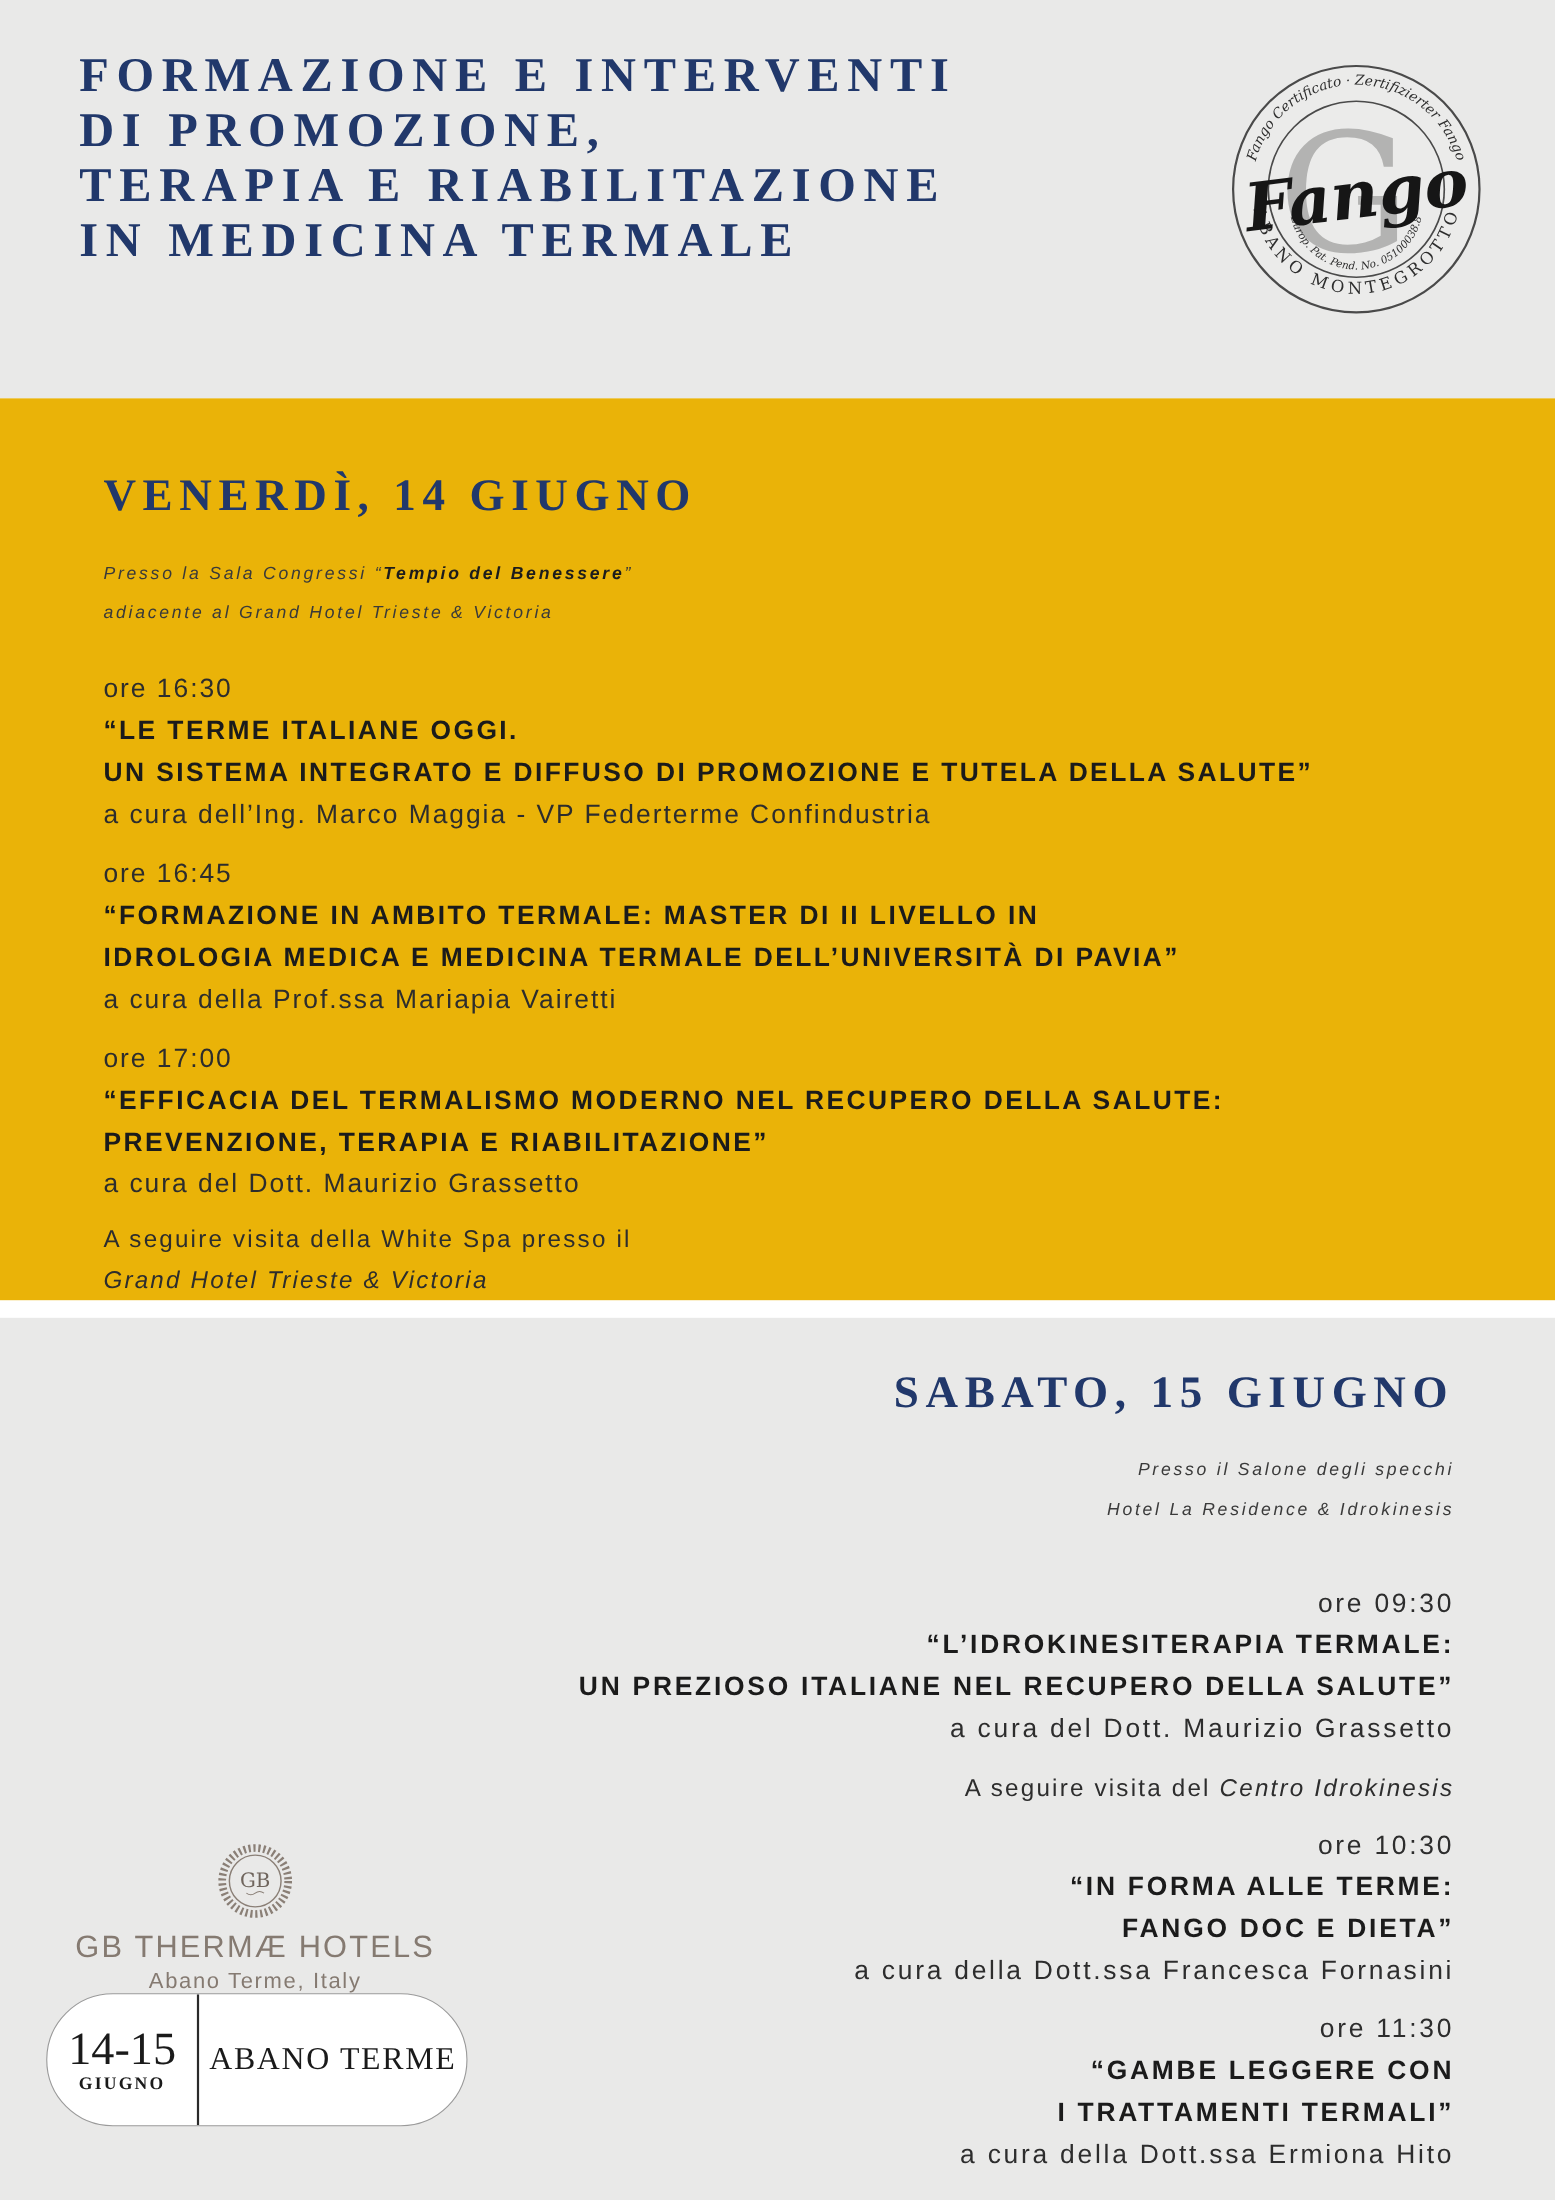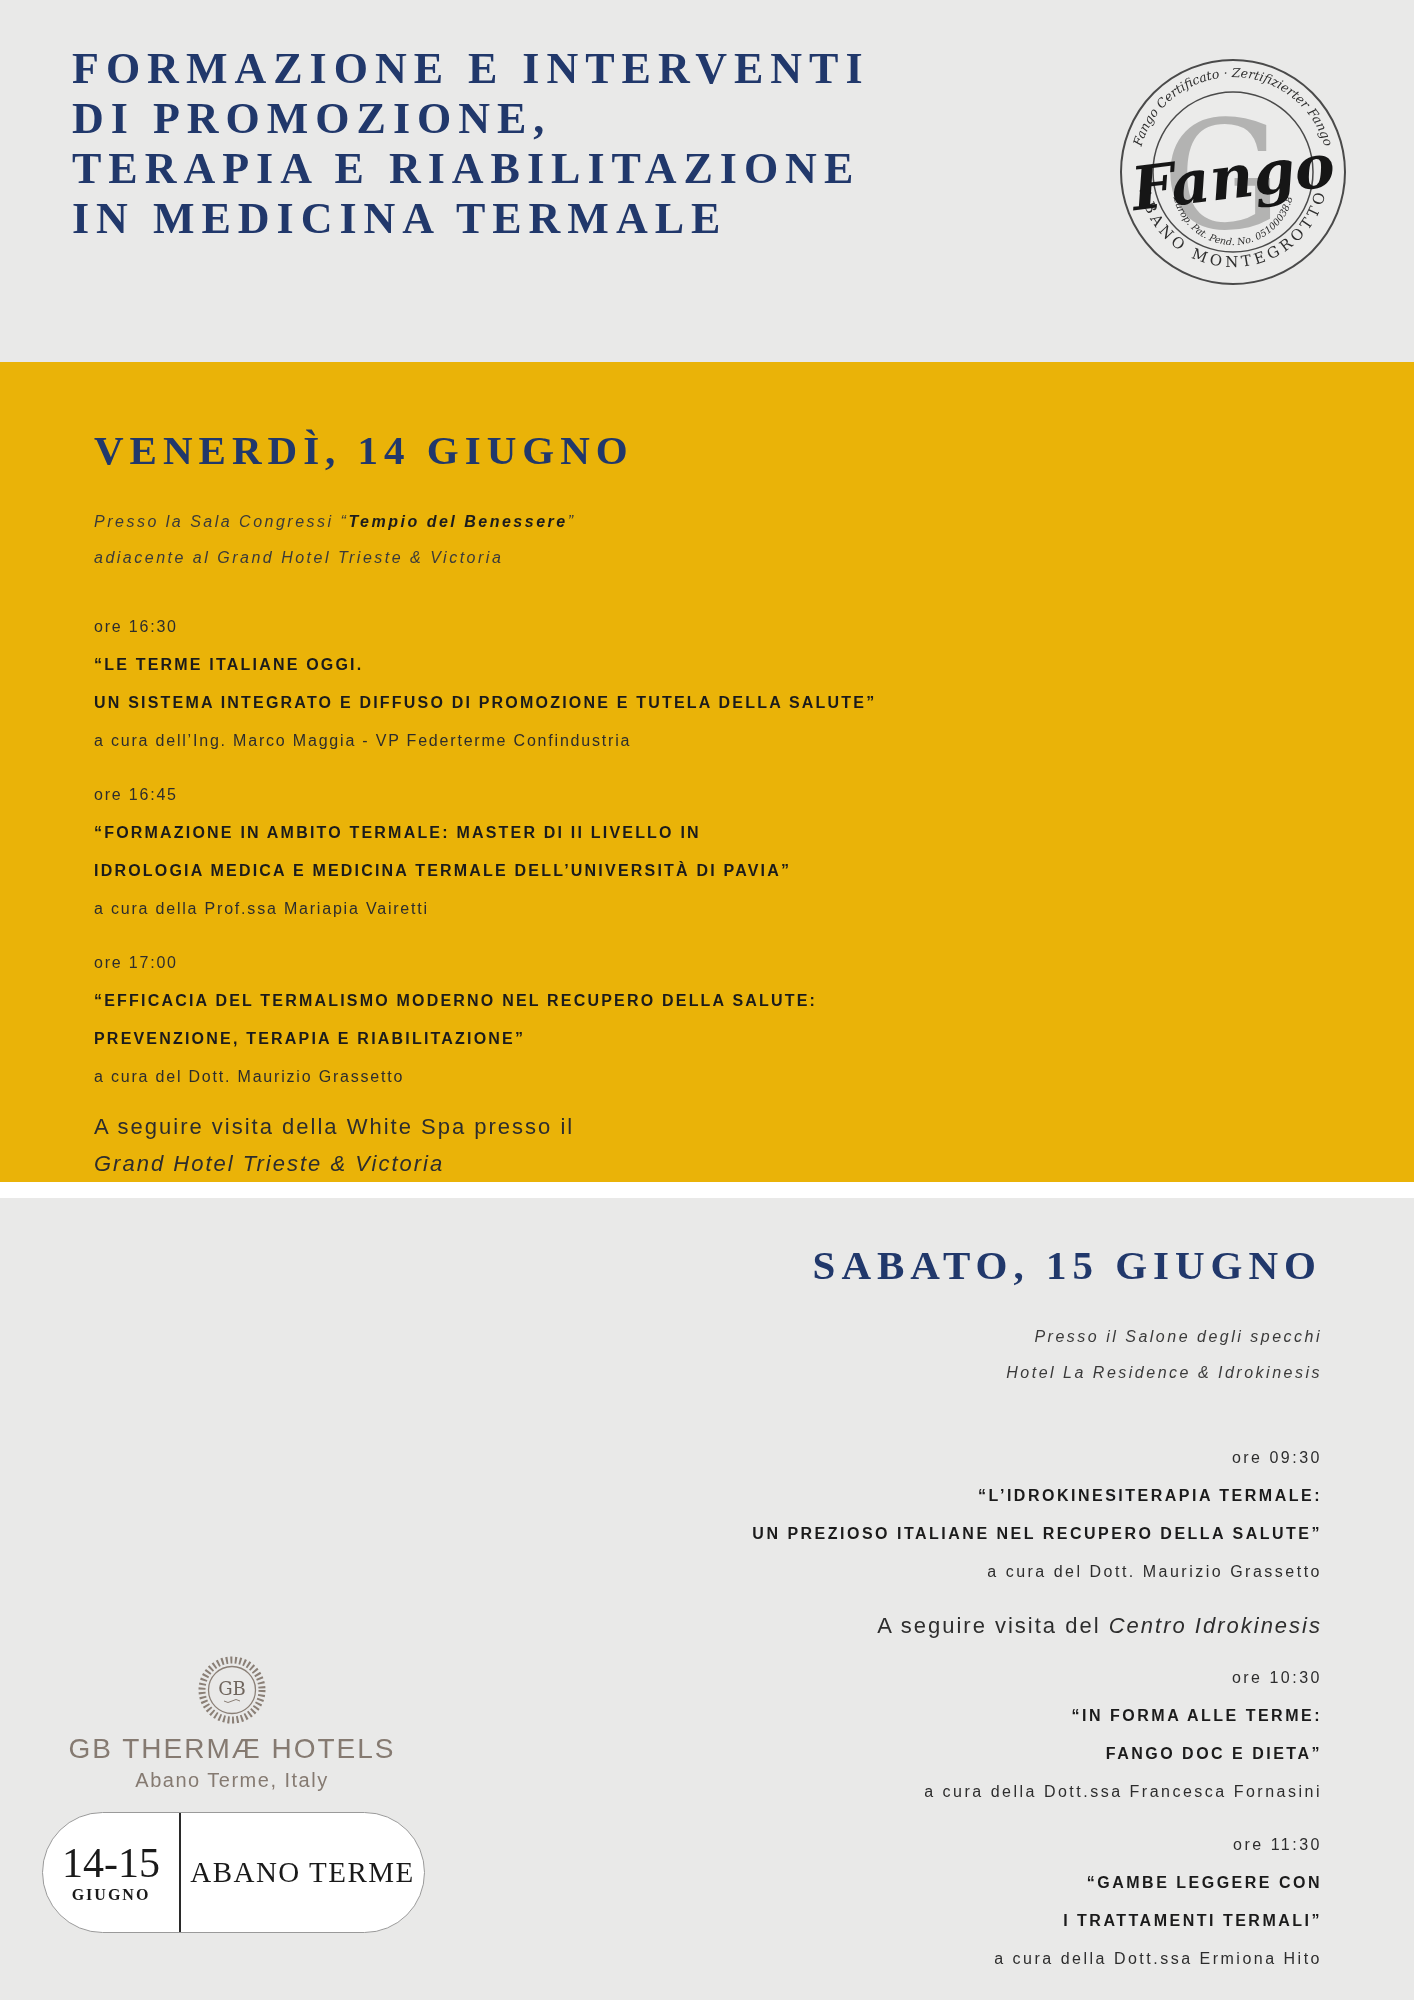--- a/index.html
+++ b/index.html
@@ -20,36 +20,36 @@
   
   .day-heading{
     margin:0;font-family:"Liberation Serif",serif;font-weight:700;
     font-size:41px;line-height:44px;letter-spacing:6px;color:#21386b;
   }
   .friday-section{background:#eab308;padding:66px 92px 0 94px;}
   .venue{font-style:italic;font-size:16px;line-height:36px;letter-spacing:2.5px;margin-top:32px;color:#3a3a3a;}
   .venue .bold{font-weight:700;color:#1c1c1c;}
   .event{margin-top:16px;}
   .event.first{margin-top:32px;}
-  .event-line{font-size:16px;line-height:38px;letter-spacing:1.8px;}
+  .event-line{font-size:24px;line-height:38px;letter-spacing:1.8px;}
   .event-title{font-weight:700;letter-spacing:2.2px;color:#1b1b1b;}
   .followup{margin-top:12px;font-size:22px;line-height:37px;letter-spacing:2px;}
   .italic{font-style:italic;}
   
   .saturday-band{
     position:absolute;left:0;right:0;top:1198px;bottom:0;
     padding:45px 92px 0 0;box-sizing:border-box;text-align:right;
   }
   .saturday-band .venue{margin-top:32px;}
   .saturday-band .event.first{margin-top:48px;}
   .saturday-band .event{margin-top:15px;}
   .saturday-band .event-line{letter-spacing:2.5px;}
   .saturday-band .followup{margin-top:16px;}
   
-  .gb-logo{position:absolute;left:58px;top:457px;width:348px;text-align:center;}
+  .gb-logo{position:absolute;left:58px;top:477px;width:348px;text-align:center;}
   .gb-name{
     margin-top:4px;font-family:Liberation Sans, sans-serif;font-size:28px;
     letter-spacing:2px;color:#857a71;
   }
   .gb-location{margin-top:4px;font-size:20px;letter-spacing:1.5px;color:#857a71;}
   .badge{
     position:absolute;left:42px;top:614px;width:383px;height:121px;
     box-sizing:border-box;background:#ffffff;border:1.5px solid #9a9a9a;
     border-radius:62px;display:flex;align-items:stretch;overflow:hidden;
     text-align:center;color:#1a1a1a;

